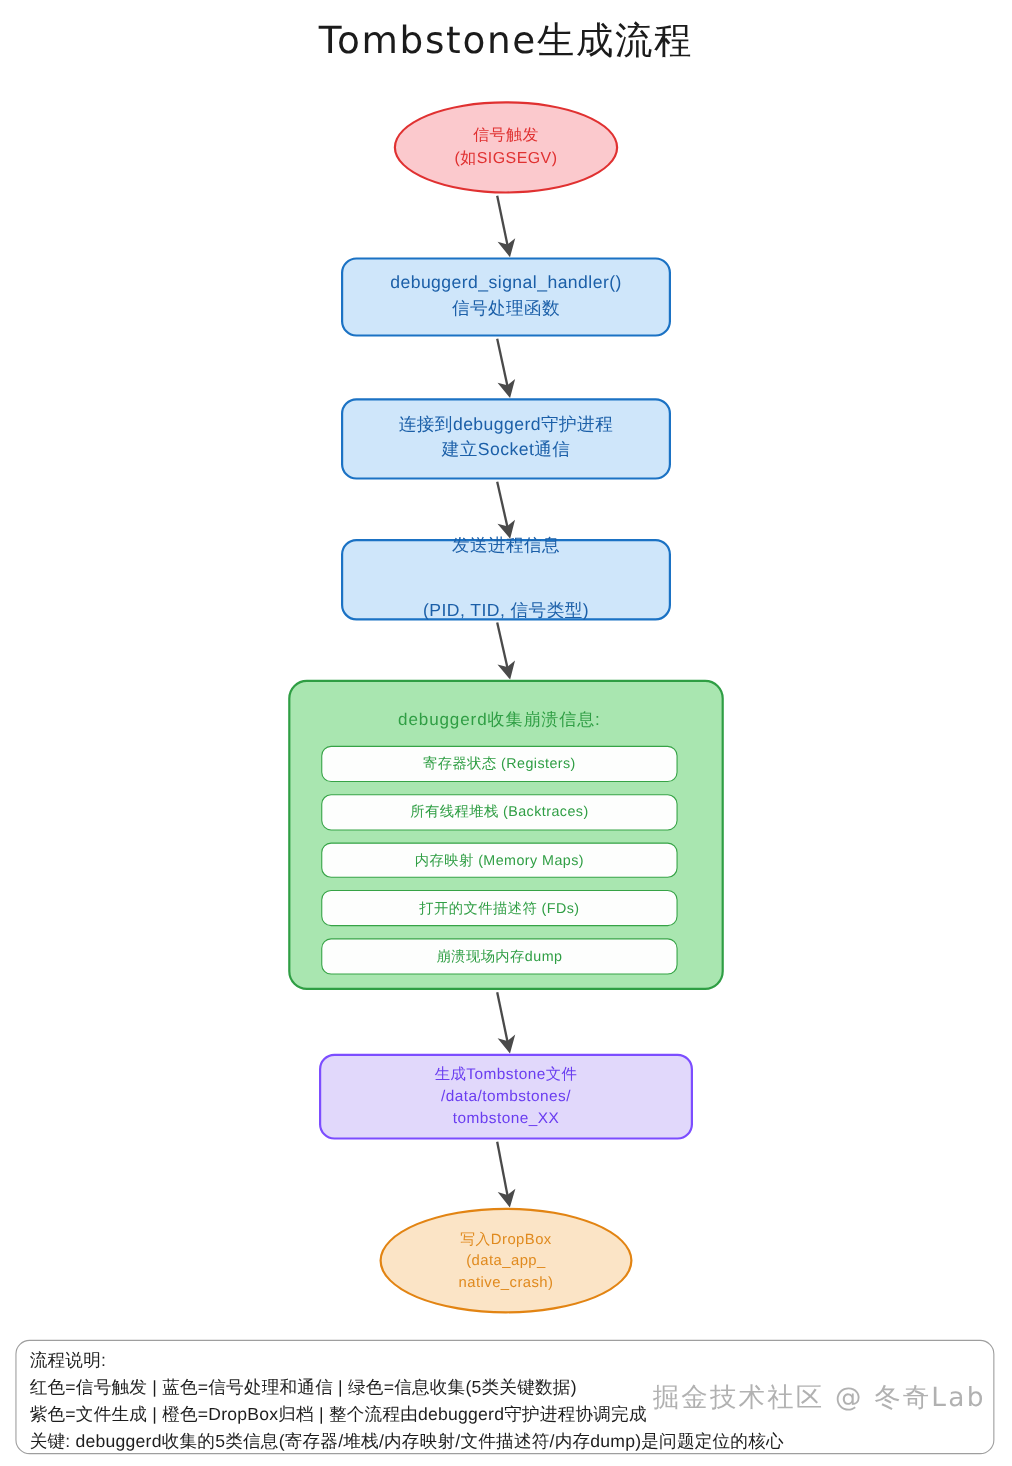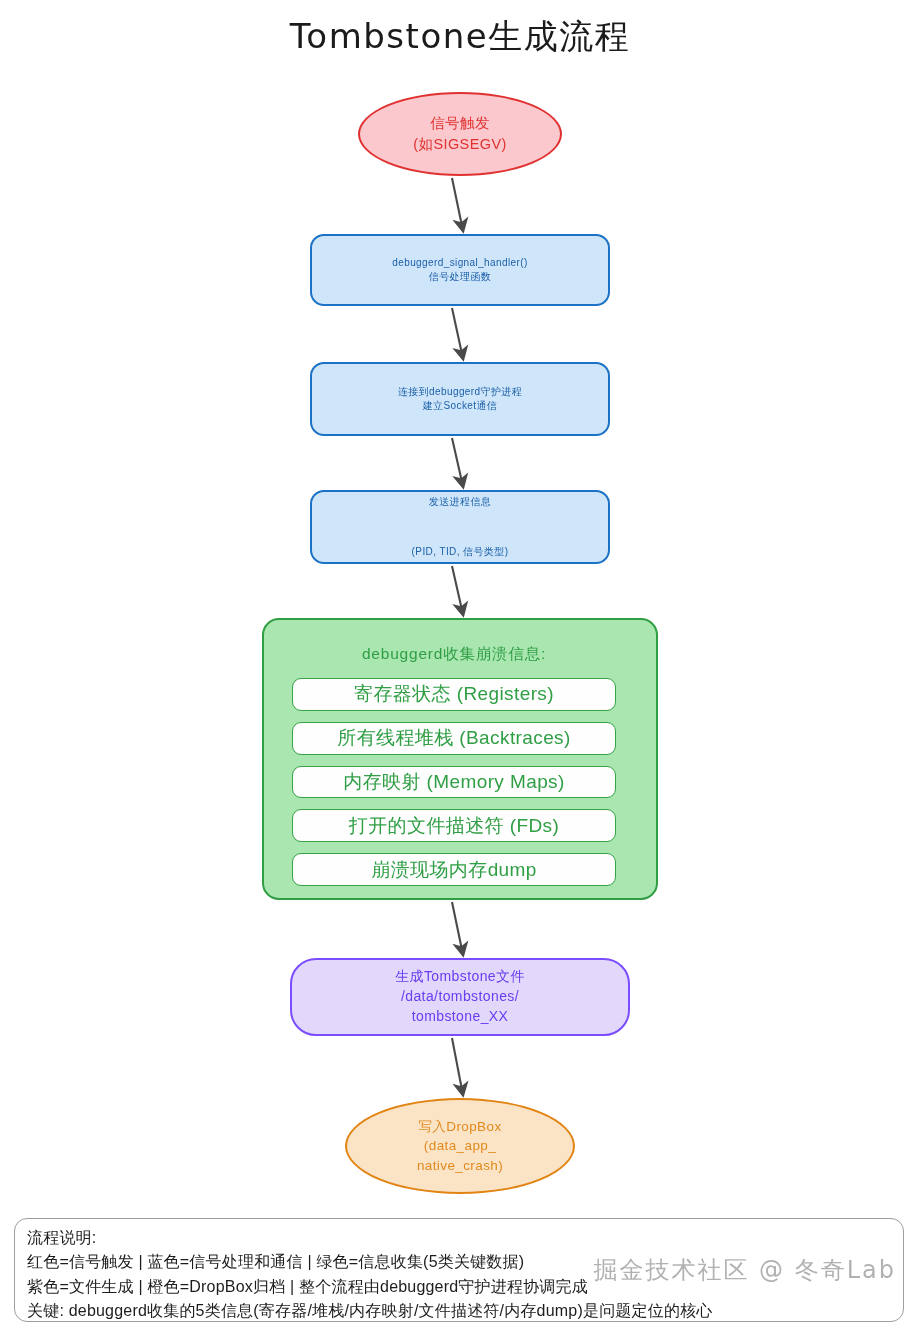--- a/index.html
+++ b/index.html
@@ -42,21 +42,21 @@
 
   .node {
     position: absolute;
     box-sizing: border-box;
     display: flex;
     flex-direction: column;
     align-items: center;
     justify-content: center;
     text-align: center;
     line-height: 1.42;
-    font-size: 10px;
+    font-size: 16px;
     letter-spacing: 0.4px;
   }
   .node .line { display: block; white-space: nowrap; }
 
   
   .node-start {
     left: 358px;
     top: 92px;
     width: 204px;
     height: 84px;
@@ -100,40 +100,40 @@
     font-size: 15.5px;
     letter-spacing: 0.8px;
     padding: 14px 0 13px 0;
   }
   .sub-item {
     box-sizing: border-box;
     background: #fdfefd;
     border: 1.8px solid #36a346;
     border-radius: 9px;
     color: #2f9e44;
-    font-size: 19px;
+    font-size: 13px;
     letter-spacing: 0.4px;
     height: 34px;
     margin-bottom: 11px;
     display: flex;
     align-items: center;
     justify-content: center;
     text-align: center;
   }
   .sub-item:last-child { margin-bottom: 0; }
 
   
   #node-file {
     left: 290px;
     top: 958px;
     width: 340px;
     height: 78px;
     border: 2.3px solid #7c4dff;
     background: #e1d8fb;
-    border-radius: 26px;
+    border-radius: 14px;
     color: #6a3df0;
     font-size: 14px;
   }
 
   
   #node-dropbox {
     left: 345px;
     top: 1098px;
     width: 230px;
     height: 96px;

